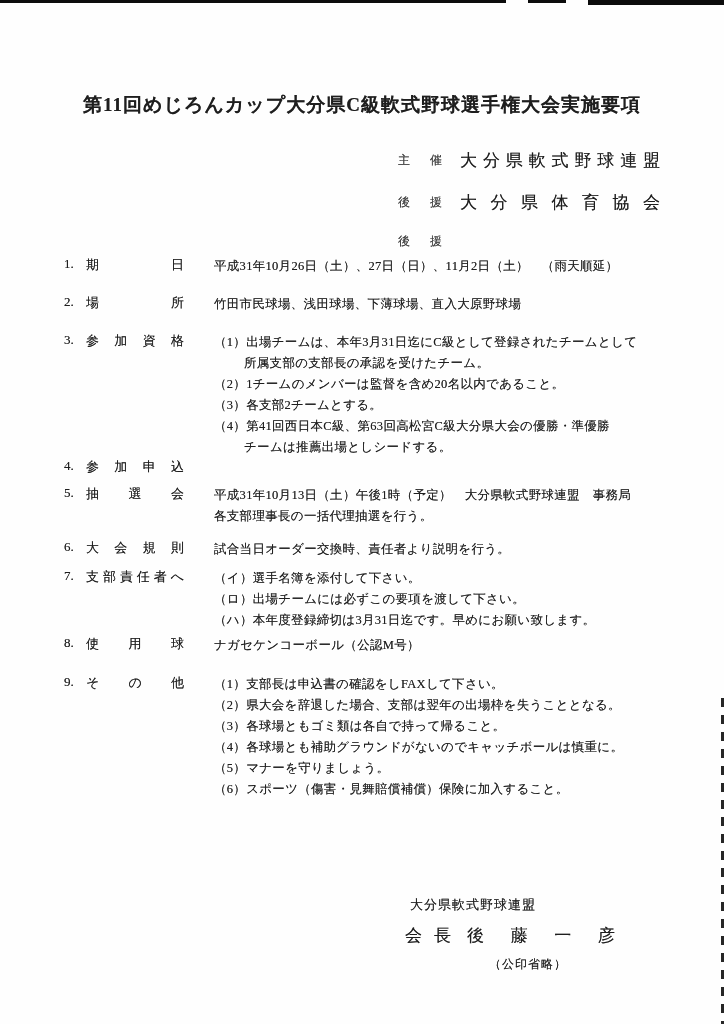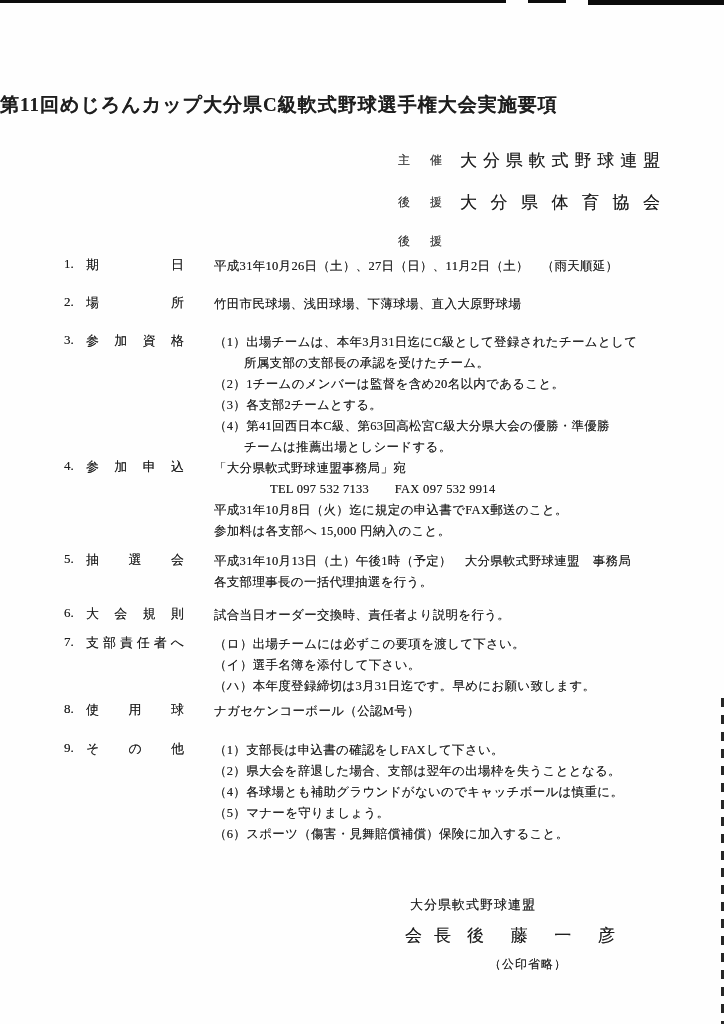--- a/index.html
+++ b/index.html
@@ -19,21 +19,21 @@
   .bar.b2{left:528px;width:38px;height:3px;}
   .bar.b3{left:588px;width:136px;height:5px;}
   .edge-marks{
     position:absolute;right:0;top:698px;width:3px;height:326px;
     background:repeating-linear-gradient(to bottom,#000 0 9px,transparent 9px 17px);
     opacity:.85;
   }
   
   .doc-title{
     position:absolute;top:92px;left:0;width:100%;
-    text-align:left;font-size:19px;font-weight:600;letter-spacing:1px;
+    text-align:center;font-size:19px;font-weight:600;letter-spacing:1px;
   }
   
   .organizers{position:absolute;top:149px;left:398px;}
   .org-row{display:flex;align-items:center;margin-bottom:19px;}
   .org-role{
     width:44px;font-size:12px;color:#404040;
     text-align:justify;text-align-last:justify;margin-right:18px;flex:none;
   }
   .org-name{
     width:200px;font-size:17px;font-weight:500;
@@ -123,26 +123,20 @@
         <div class="line">（4）第41回西日本C級、第63回高松宮C級大分県大会の優勝・準優勝</div>
         <div class="line cont">チームは推薦出場としシードする。</div>
       </div>
     </div>
 
     <div class="item m9">
       <div class="item-head">
         <span class="item-no">4.</span>
         <span class="item-label">参加申込</span>
       </div>
-      <div class="item-body">
-        <div class="line">「大分県軟式野球連盟事務局」宛</div>
-        <div class="line indent1">TEL 097 532 7133　　FAX 097 532 9914</div>
-        <div class="line">平成31年10月8日（火）迄に規定の申込書でFAX郵送のこと。</div>
-        <div class="line">参加料は各支部へ 15,000 円納入のこと。</div>
-      </div>
     </div>
 
     <div class="item m12">
       <div class="item-head">
         <span class="item-no">5.</span>
         <span class="item-label">抽選会</span>
       </div>
       <div class="item-body">
         <div class="line">平成31年10月13日（土）午後1時（予定）　大分県軟式野球連盟　事務局</div>
         <div class="line">各支部理事長の一括代理抽選を行う。</div>
@@ -158,22 +152,22 @@
         <div class="line">試合当日オーダー交換時、責任者より説明を行う。</div>
       </div>
     </div>
 
     <div class="item m4">
       <div class="item-head">
         <span class="item-no">7.</span>
         <span class="item-label">支部責任者へ</span>
       </div>
       <div class="item-body">
+        <div class="line">（イ）選手名簿を添付して下さい。</div>
         <div class="line">（ロ）出場チームには必ずこの要項を渡して下さい。</div>
-        <div class="line">（イ）選手名簿を添付して下さい。</div>
         <div class="line">（ハ）本年度登録締切は3月31日迄です。早めにお願い致します。</div>
       </div>
     </div>
 
     <div class="item m18">
       <div class="item-head">
         <span class="item-no">8.</span>
         <span class="item-label">使用球</span>
       </div>
       <div class="item-body">
@@ -182,20 +176,21 @@
     </div>
 
     <div class="item m0">
       <div class="item-head">
         <span class="item-no">9.</span>
         <span class="item-label">その他</span>
       </div>
       <div class="item-body">
         <div class="line">（1）支部長は申込書の確認をしFAXして下さい。</div>
         <div class="line">（2）県大会を辞退した場合、支部は翌年の出場枠を失うこととなる。</div>
+        <div class="line">（3）各球場ともゴミ類は各自で持って帰ること。</div>
         <div class="line">（4）各球場とも補助グラウンドがないのでキャッチボールは慎重に。</div>
         <div class="line">（5）マナーを守りましょう。</div>
         <div class="line">（6）スポーツ（傷害・見舞賠償補償）保険に加入すること。</div>
       </div>
     </div>
 
   </div>
 
   <div class="signature">
     <div class="sig-org">大分県軟式野球連盟</div>

